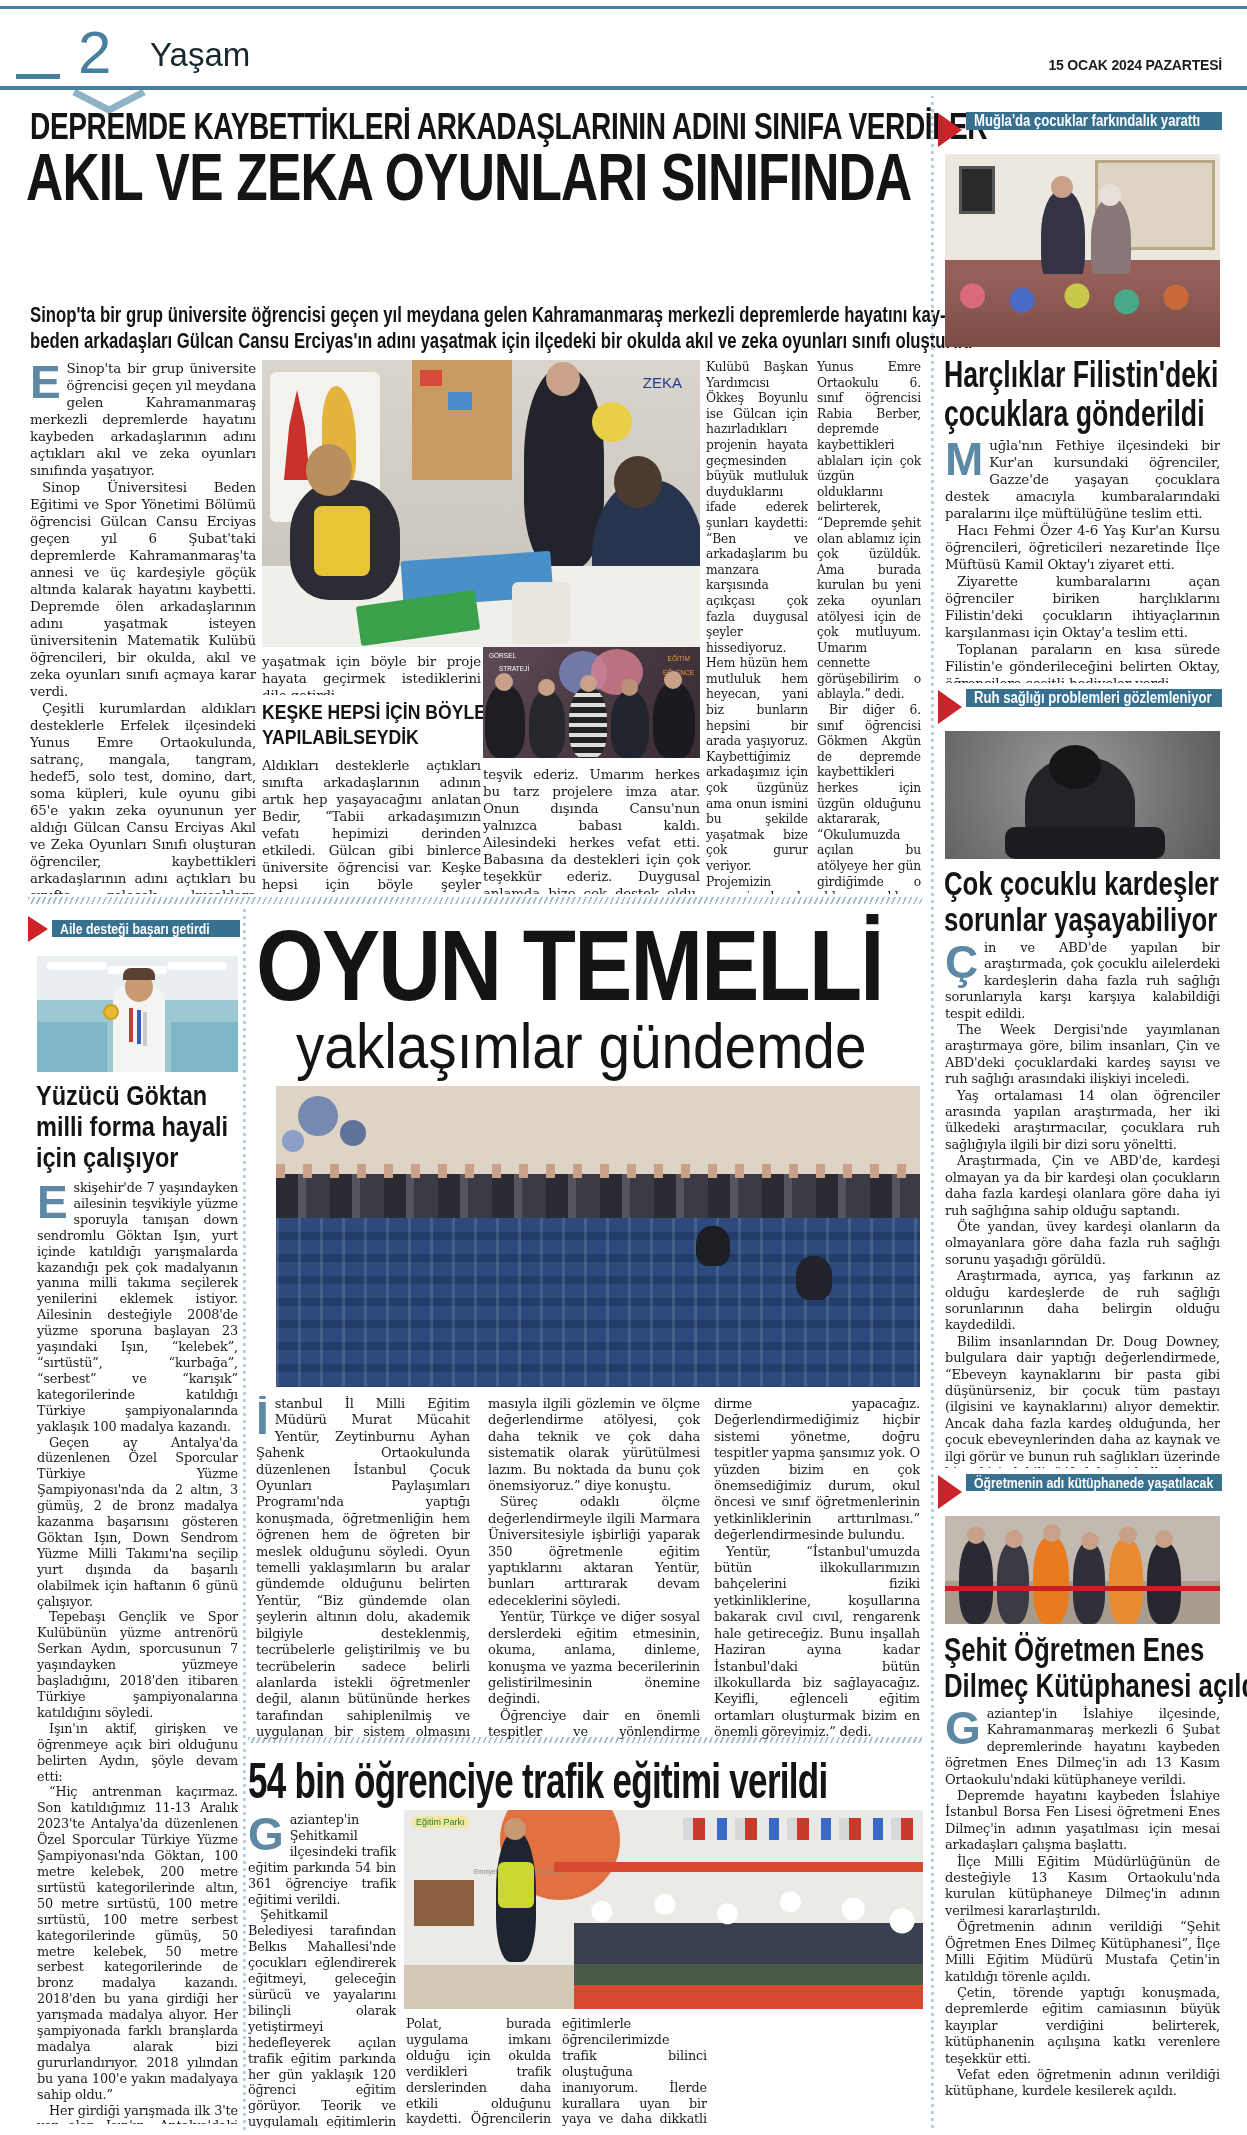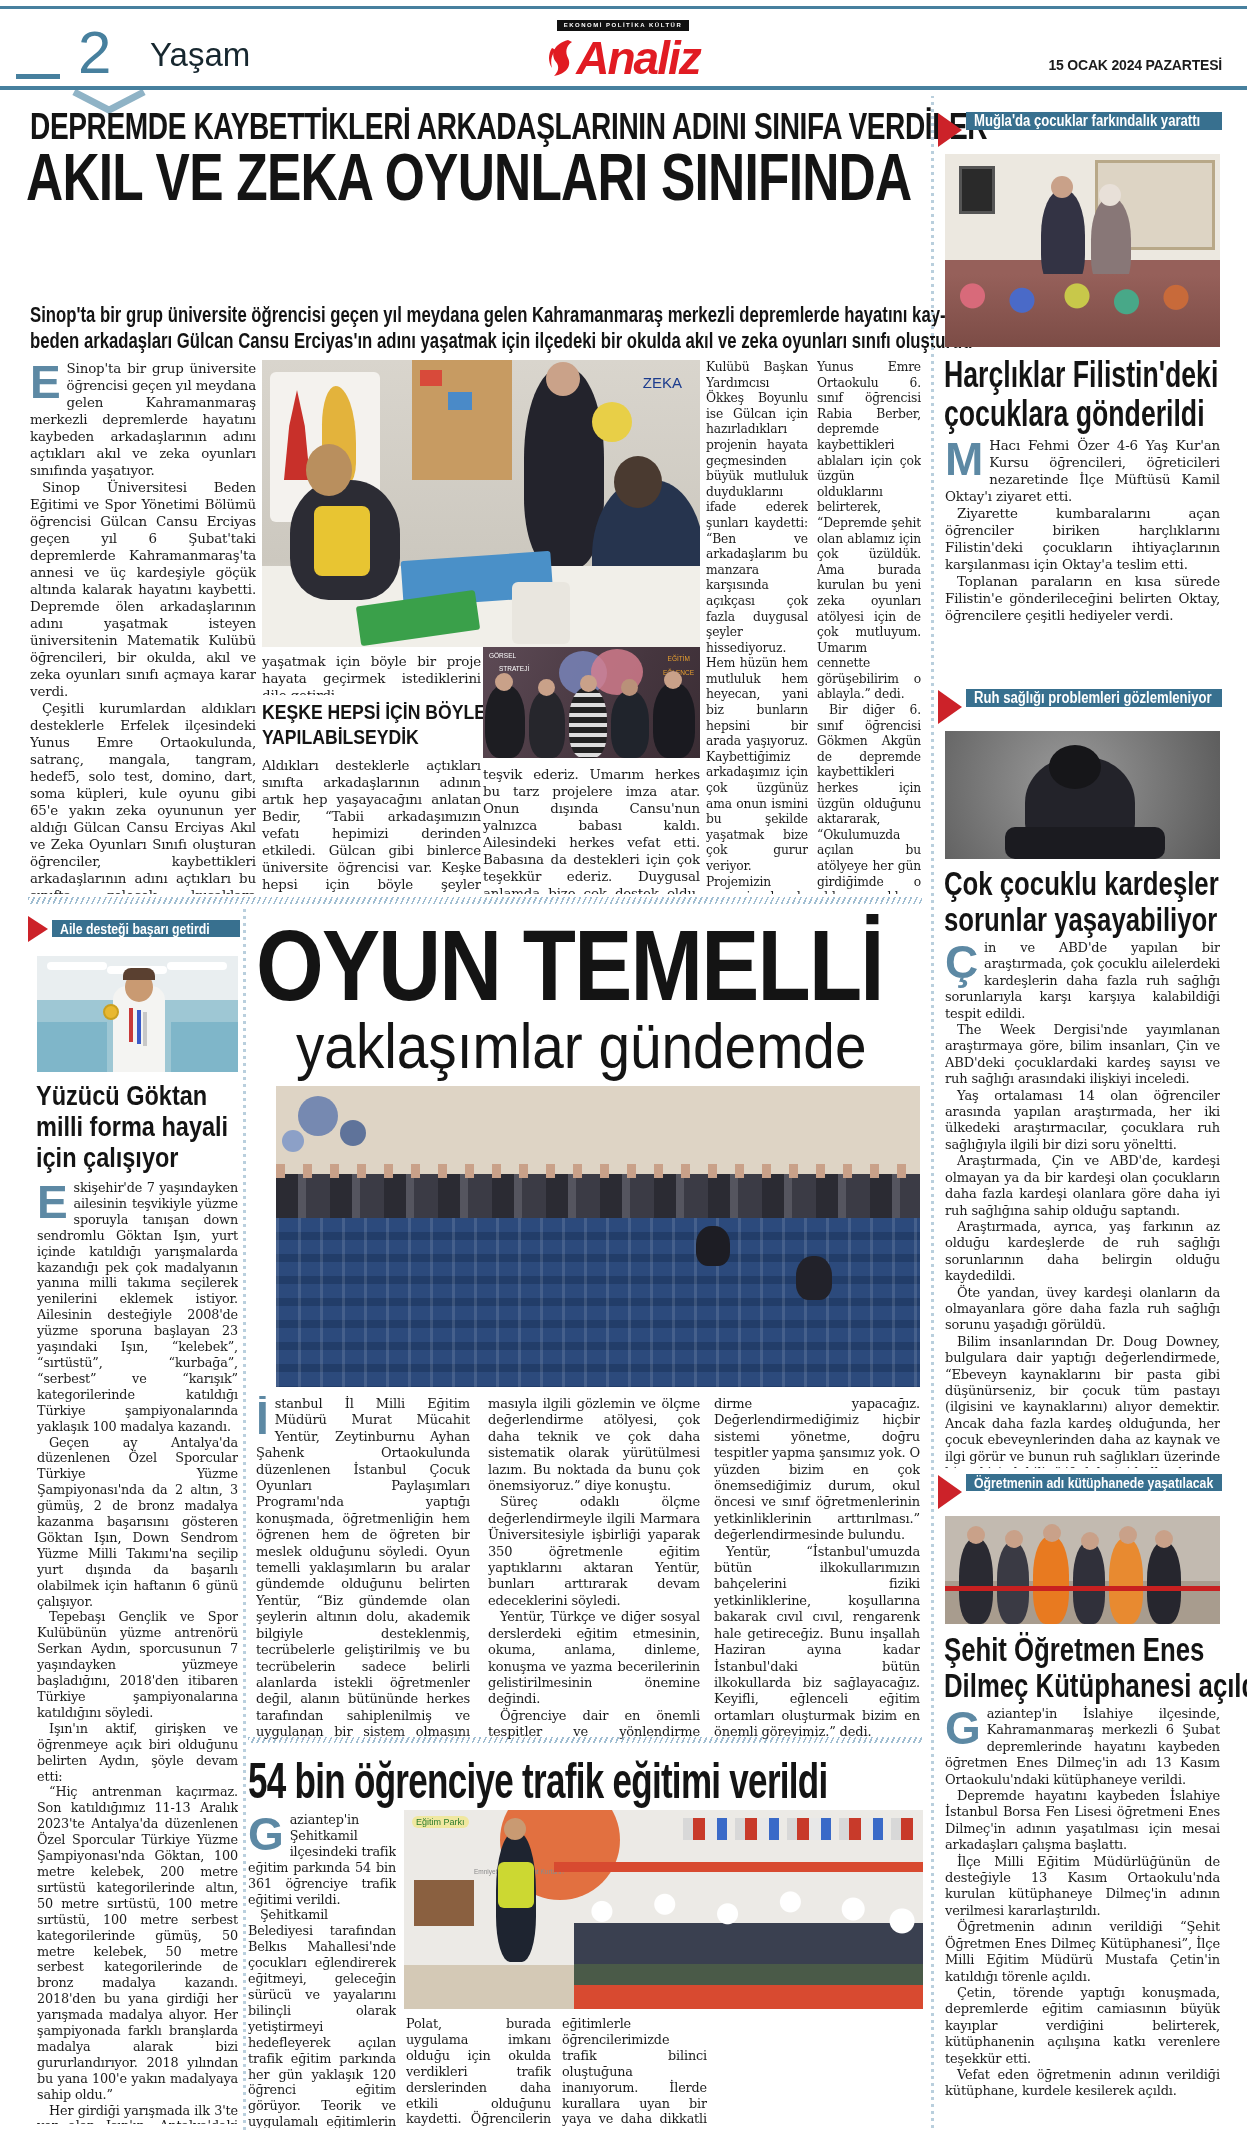--- a/index.html
+++ b/index.html
@@ -76,30 +76,20 @@
 <div id="paper">
 
   <div class="abs" id="topline"></div>
   <div class="abs" id="cornerline"></div>
   <div class="abs sans" id="pagenum">2</div>
   <div class="abs" id="section">Yaşam</div>
   <div class="abs" id="mainrule"></div>
   <svg class="abs" id="chev" width="78" height="24">
     <polyline points="4,2 39,20 74,2" fill="none" stroke="#8fb3c6" stroke-width="7"></polyline>
   </svg>
-  <div class="abs" id="logo">
-    <div id="logobar">EKONOMİ POLİTİKA KÜLTÜR</div>
-    <div id="logotype">
-      <svg width="30" height="40" viewBox="0 0 30 40">
-        <path d="M22 2 C8 6 4 16 10 24 C14 29 12 34 8 38 C20 36 26 28 22 20 C19 14 20 8 26 4 Z" fill="#e11b22"></path>
-        <path d="M6 10 C2 16 2 24 6 30 C4 22 6 16 10 12 Z" fill="#e11b22"></path>
-      </svg>
-      <span>Analiz</span>
-    </div>
-  </div>
   <div class="abs" id="date">15 OCAK 2024 PAZARTESİ</div>
 
   <div class="abs hl nowrap" id="kicker">
     <span class="cond" style="transform:scaleX(.78)">DEPREMDE KAYBETTİKLERİ ARKADAŞLARININ ADINI SINIFA VERDİLER</span>
   </div>
   <div class="abs hl nowrap" id="h1">
     <span class="cond" style="transform:scaleX(.78)">AKIL VE ZEKA OYUNLARI SINIFINDA</span>
   </div>
   <div class="abs hl subhead nowrap" style="top:302px">
     <span class="cond" style="transform:scaleX(.76)">Sinop'ta bir grup üniversite öğrencisi geçen yıl meydana gelen Kahramanmaraş merkezli depremlerde hayatını kay-</span>
@@ -294,20 +284,21 @@
        radial-gradient(circle 13px at 10% 30%,#d86a7a 0 12px,transparent 13px),radial-gradient(circle 13px at 28% 36%,#4a6ac8 0 12px,transparent 13px),
        radial-gradient(circle 13px at 48% 30%,#c8c84a 0 12px,transparent 13px),radial-gradient(circle 13px at 66% 38%,#48a888 0 12px,transparent 13px),
        radial-gradient(circle 13px at 84% 32%,#c86a3a 0 12px,transparent 13px),linear-gradient(#96605a,#7c4c46)"></div>
   </div>
   <div class="abs hl" style="left:944px;top:355px;font-size:36px;line-height:39px">
     <span class="cond nowrap" style="transform:scaleX(.74)">Harçlıklar Filistin'deki</span><br>
     <span class="cond nowrap" style="transform:scaleX(.74)">çocuklara gönderildi</span>
   </div>
   <div class="bodycol f135" style="left:945px;top:437px;width:275px;height:246px">
     <span class="dropcap">M</span>
+  <p>uğla'nın Fethiye ilçesindeki bir Kur'an kursundaki öğrenciler, Gazze'de yaşayan çocuklara destek amacıyla kumbaralarındaki paralarını ilçe müftülüğüne teslim etti.</p>
       <p>Hacı Fehmi Özer 4-6 Yaş Kur'an Kursu öğrencileri, öğreticileri nezaretinde İlçe Müftüsü Kamil Oktay'ı ziyaret etti.</p>
       <p>Ziyarette kumbaralarını açan öğrenciler biriken harçlıklarını Filistin'deki çocukların ihtiyaçlarının karşılanması için Oktay'a teslim etti.</p>
       <p>Toplanan paraların en kısa sürede Filistin'e gönderileceğini belirten Oktay, öğrencilere çeşitli hediyeler verdi.</p>
     </div>
 
   <div class="band" style="left:938px;top:689px;width:284px">
     <div class="arrow"></div>
     <div class="bandbox">
         <span>Ruh sağlığı problemleri gözlemleniyor</span>
       </div>
@@ -320,22 +311,22 @@
   <div class="abs hl" style="left:944px;top:866px;font-size:33px;line-height:36px">
     <span class="cond nowrap" style="transform:scaleX(.78)">Çok çocuklu kardeşler</span><br>
     <span class="cond nowrap" style="transform:scaleX(.78)">sorunlar yaşayabiliyor</span>
   </div>
   <div class="bodycol f130" style="left:945px;top:940px;width:275px;height:528px">
     <span class="dropcap">Ç</span>
   <p>in ve ABD'de yapılan bir araştırmada, çok çocuklu ailelerdeki kardeşlerin daha fazla ruh sağlığı sorunlarıyla karşı karşıya kalabildiği tespit edildi.</p>
       <p>The Week Dergisi'nde yayımlanan araştırmaya göre, bilim insanları, Çin ve ABD'deki çocuklardaki kardeş sayısı ve ruh sağlığı arasındaki ilişkiyi inceledi.</p>
       <p>Yaş ortalaması 14 olan öğrenciler arasında yapılan araştırmada, her iki ülkedeki araştırmacılar, çocuklara ruh sağlığıyla ilgili bir dizi soru yöneltti.</p>
       <p>Araştırmada, Çin ve ABD'de, kardeşi olmayan ya da bir kardeşi olan çocukların daha fazla kardeşi olanlara göre daha iyi ruh sağlığına sahip olduğu saptandı.</p>
+      <p>Öte yandan, üvey kardeşi olanların da olmayanlara göre daha fazla ruh sağlığı sorunu yaşadığı görüldü.</p>
       <p>Araştırmada, ayrıca, yaş farkının az olduğu kardeşlerde de ruh sağlığı sorunlarının daha belirgin olduğu kaydedildi.</p>
-      <p>Öte yandan, üvey kardeşi olanların da olmayanlara göre daha fazla ruh sağlığı sorunu yaşadığı görüldü.</p>
       <p>Bilim insanlarından Dr. Doug Downey, bulgulara dair yaptığı değerlendirmede, “Ebeveyn kaynaklarını bir pasta gibi düşünürseniz, bir çocuk tüm pastayı (ilgisini ve kaynaklarını) alıyor demektir. Ancak daha fazla kardeş olduğunda, her çocuk ebeveynlerinden daha az kaynak ve ilgi görür ve bunun ruh sağlıkları üzerinde bir etkisi olabilir.” ifadelerini kullandı.</p>
     </div>
 
   <div class="band" style="left:938px;top:1474px;width:284px">
     <div class="arrow"></div>
     <div class="bandbox" style="font-size:15px">
         <span>Öğretmenin adı kütüphanede yaşatılacak</span>
       </div>
   </div>
   <div class="photo" id="sb-photo3" style="left:945px;top:1516px;width:275px;height:108px">

